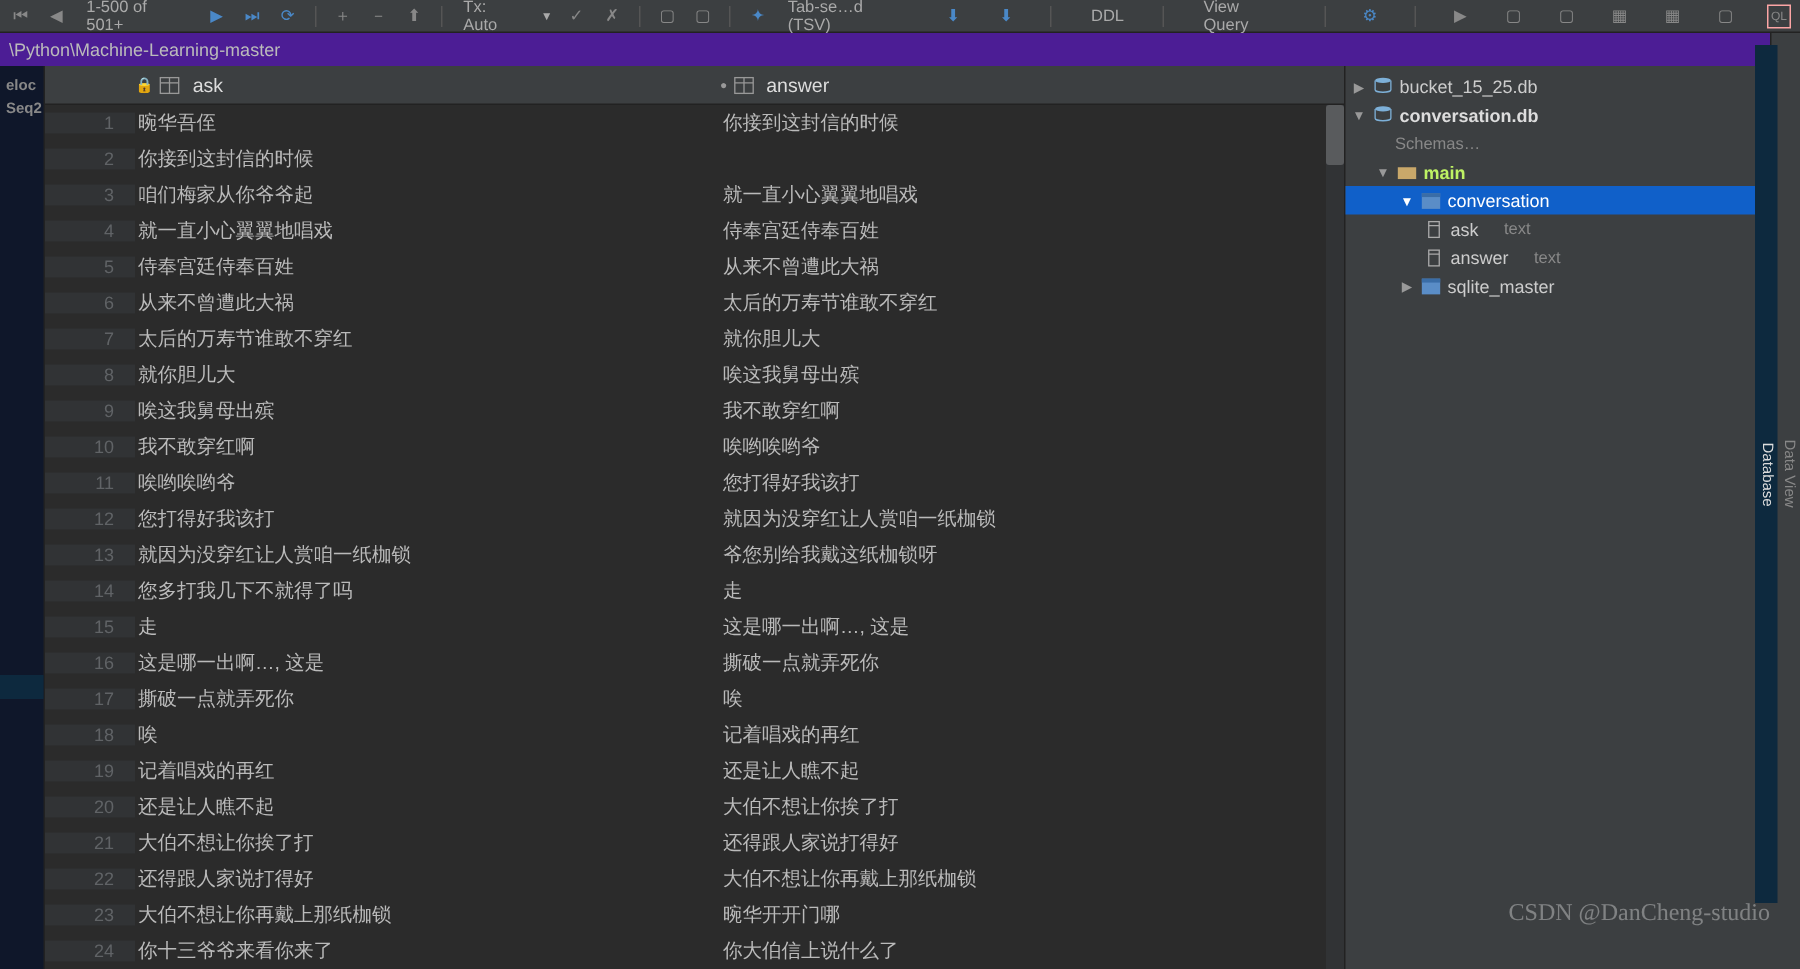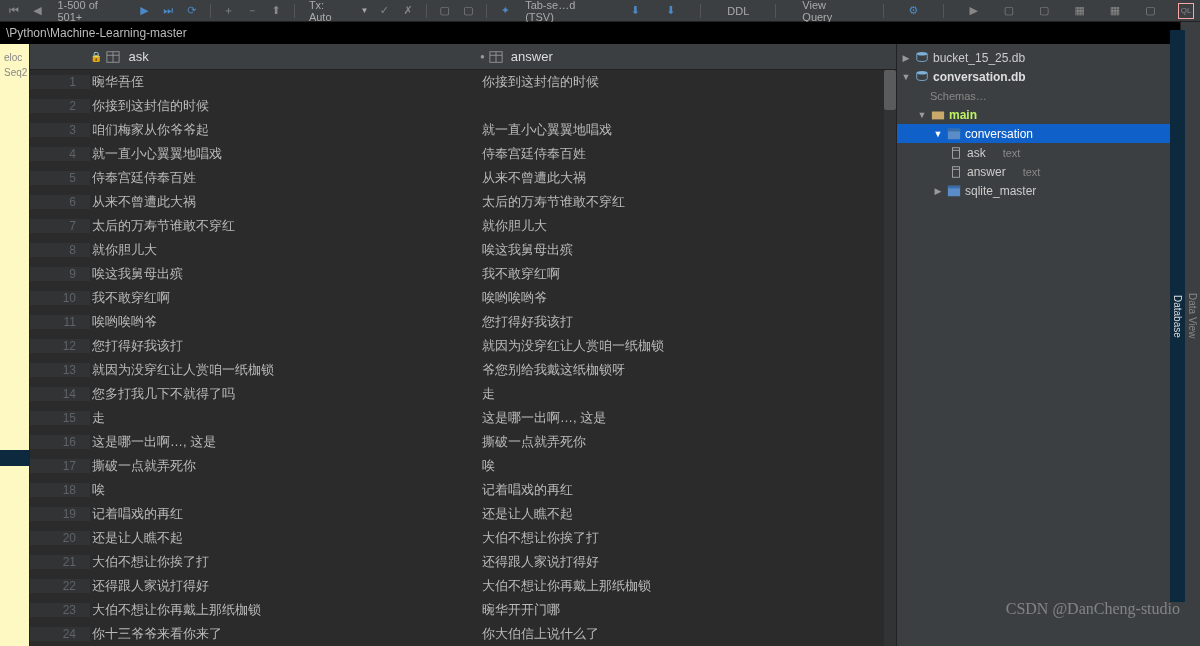--- a/index.html
+++ b/index.html
@@ -5,26 +5,26 @@
 * { margin:0; padding:0; box-sizing:border-box; font-family:"Segoe UI",Arial,sans-serif; }
 body { background:#2b2b2b; color:#bbb; width:1200px; height:646px; overflow:hidden; position:relative; }
 
 .toolbar { height:22px; background:#3c3f41; display:flex; align-items:center; padding:0 6px; gap:8px; font-size:11px; color:#aaa; border-bottom:1px solid #222; }
 .tb-btn { width:16px; height:16px; display:flex; align-items:center; justify-content:center; cursor:pointer; color:#888; }
 .tb-btn.blue { color:#4a88c7; }
 .tb-sep { width:1px; height:14px; background:#555; margin:0 2px; }
 .tb-text { padding:0 4px; font-size:11px; color:#aaa; }
 .tb-right { margin-left:auto; display:flex; align-items:center; gap:20px; }
 
-.path-bar { height:22px; background:#000000; display:flex; align-items:center; padding:0 6px; font-size:12px; color:#bbb; position:relative; }
+.path-bar { height:22px; background:#4c1d95; display:flex; align-items:center; padding:0 6px; font-size:12px; color:#bbb; position:relative; }
 .path-close { position:absolute; right:10px; color:#888; font-size:14px; cursor:pointer; }
 
 .main { display:flex; height:602px; }
 
-.left-gutter { width:30px; background:#fef9c3; border-right:1px solid #222; font-size:11px; color:#888; padding-top:6px; }
+.left-gutter { width:30px; background:#0f172a; border-right:1px solid #222; font-size:11px; color:#888; padding-top:6px;font-weight:bold; }
 .lg-item { padding:2px 4px; font-size:10px; }
 .lg-item.sel { background:#0d293e; color:#bbb; }
 
 .table-area { flex:1; display:flex; flex-direction:column; background:#2b2b2b; position:relative; }
 .table-header { display:flex; height:26px; background:#3c3f41; align-items:center; color:#ddd; font-size:13px; padding-left:60px; border-bottom:1px solid #222; }
 .col-icon { width:14px; height:14px; margin-right:6px; fill:#9e9e9e; }
 .col-ask { width:390px; display:flex; align-items:center; gap:2px; }
 .col-answer { flex:1; display:flex; align-items:center; gap:2px; }
 
 .table-body { flex:1; overflow:hidden; position:relative; }

